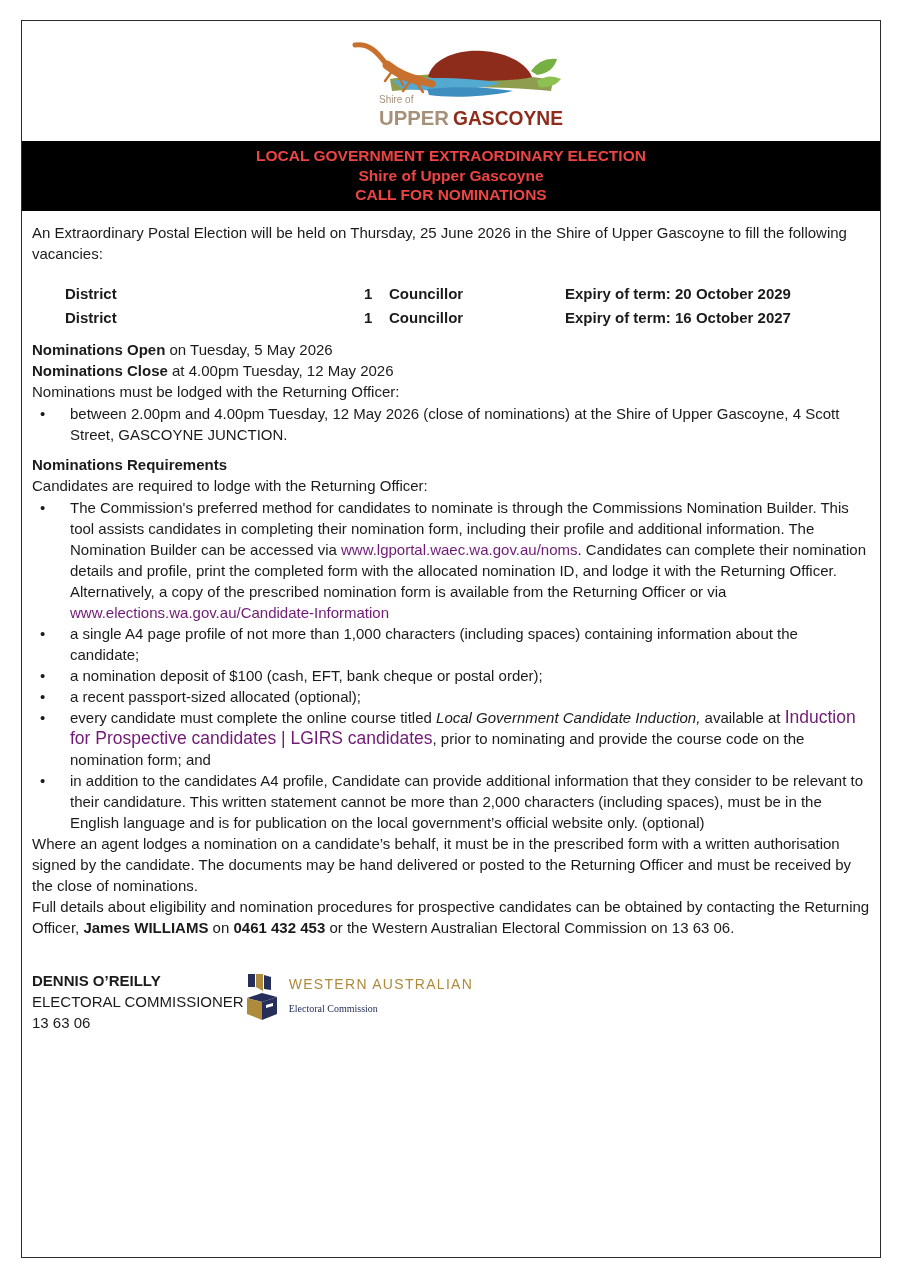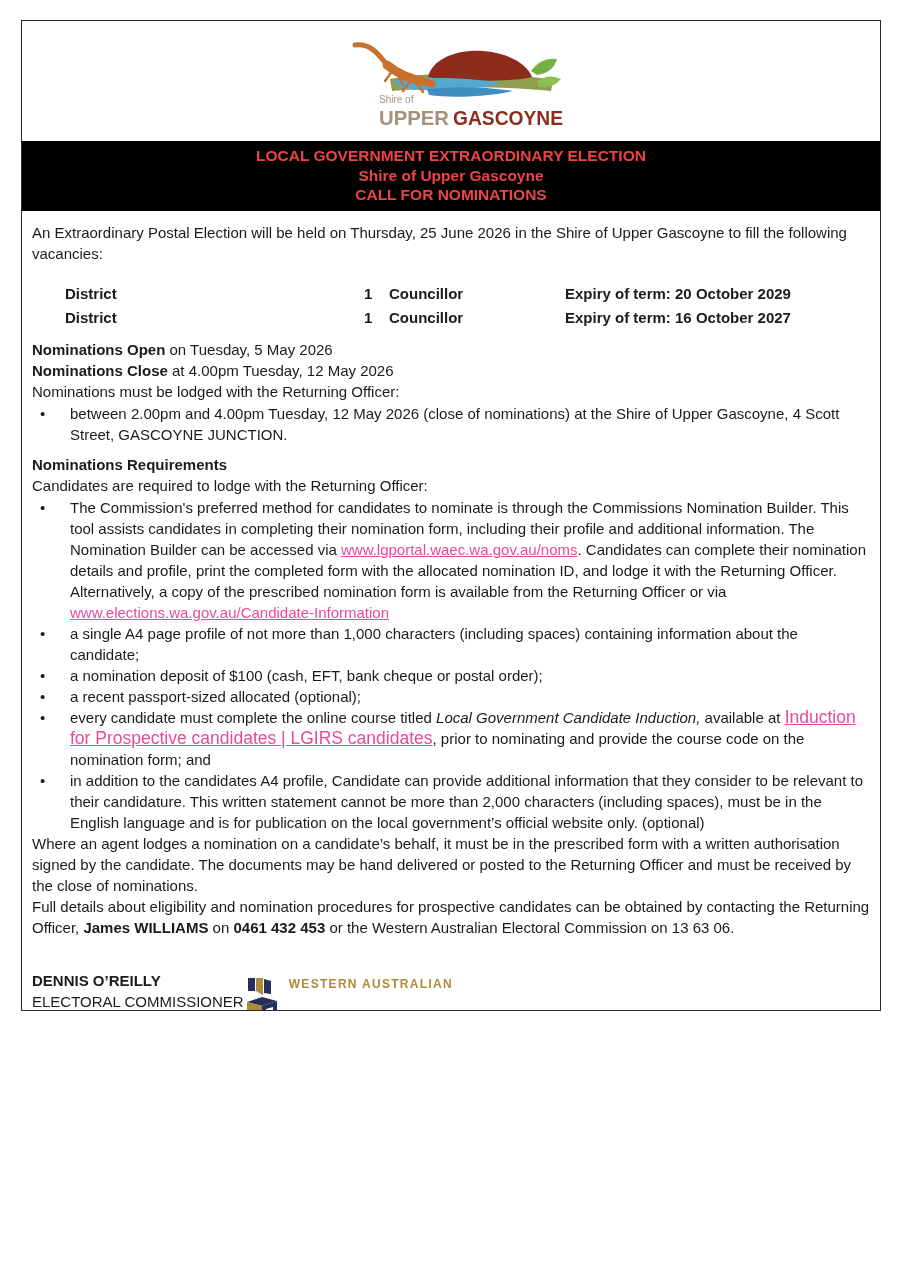--- a/index.html
+++ b/index.html
@@ -6,21 +6,21 @@
   html, body { margin: 0; padding: 0; }
   body {
     width: 905px; height: 1280px;
     background: #ffffff;
     font-family: "Liberation Sans", sans-serif;
     color: #1b1b1b;
     position: relative;
   }
   .doc {
     position: absolute; left: 21px; top: 20px;
-    width: 860px; height: 991px;
+    width: 860px; height: 1238px;
     border: 1.5px solid #2b2b2b;
     background: #fff;
     overflow: hidden;
   }
   .logo-wrap { text-align: center; padding-top: 16px; height: 110px; }
   .banner {
     background: #000; color: #ef4444;
     text-align: center; font-weight: 700;
     font-size: 15.5px; line-height: 19.5px;
     padding: 5px 0 6px 0;
@@ -34,35 +34,35 @@
   .bold { font-weight: 700; }
   .italic { font-style: italic; }
   .bullets { margin-top: 1px; }
   .bullet { display: flex; }
   .bullet::before {
     content: "\2022";
     flex: none; width: 30px; padding-left: 8px;
   }
   .b-text { flex: 1; }
   .h { font-weight: 700; margin-top: 9px; }
-  a.doclink { color: #ec4899; text-decoration: underline; cursor: pointer; }
+  a.doclink { color: #701a75; cursor: pointer; }
   .link-large { font-size: 17.5px; }
   .sig-row {
     display: flex; align-items: flex-start;
     margin-top: 32px; padding-right: 6px;
   }
   .sig-name { font-weight: 700; }
   .waec { display: flex; align-items: center; gap: 9px; margin-top: 4px; }
   .waec-l1 {
-    font-size: 12px; letter-spacing: 1.3px; font-weight: 700;
-    color: #AE8A3B; margin-bottom: 12px; white-space: nowrap;
+    font-size: 14px; letter-spacing: 1.3px; font-weight: 400;
+    color: #AE8A3B; margin-bottom: 3px; white-space: nowrap;
   }
   .waec-l2 {
-    font-family: Liberation Sans, sans-serif;
-    font-size: 14px; color: #252F5A; white-space: nowrap;
+    font-family: Liberation Serif, serif;
+    font-size: 10px; color: #252F5A; white-space: nowrap;
   }
 </style>
 </head>
 <body>
 
 <div class="doc">
 
   <div class="logo-wrap">
     <svg width="232" height="100" viewBox="0 0 232 100">
 

